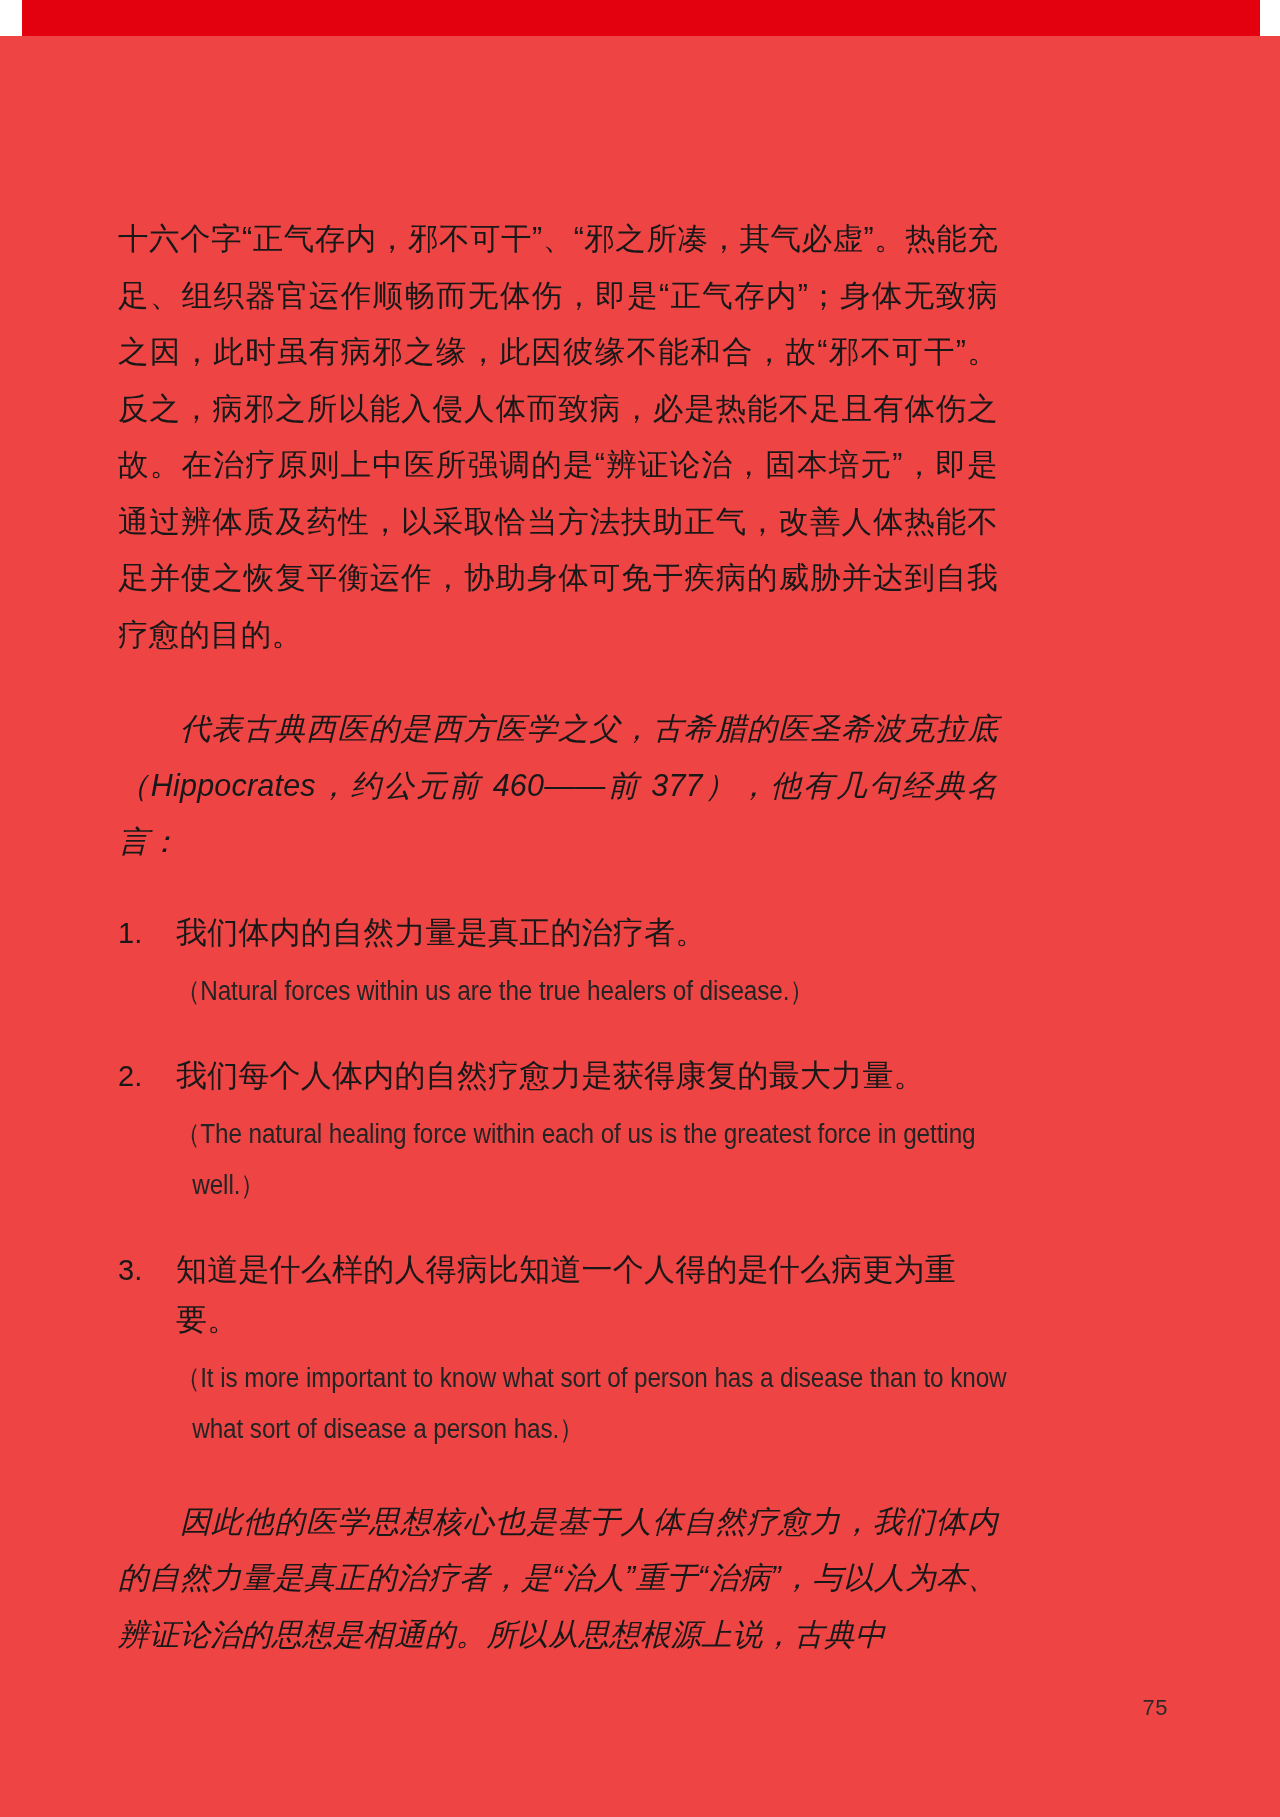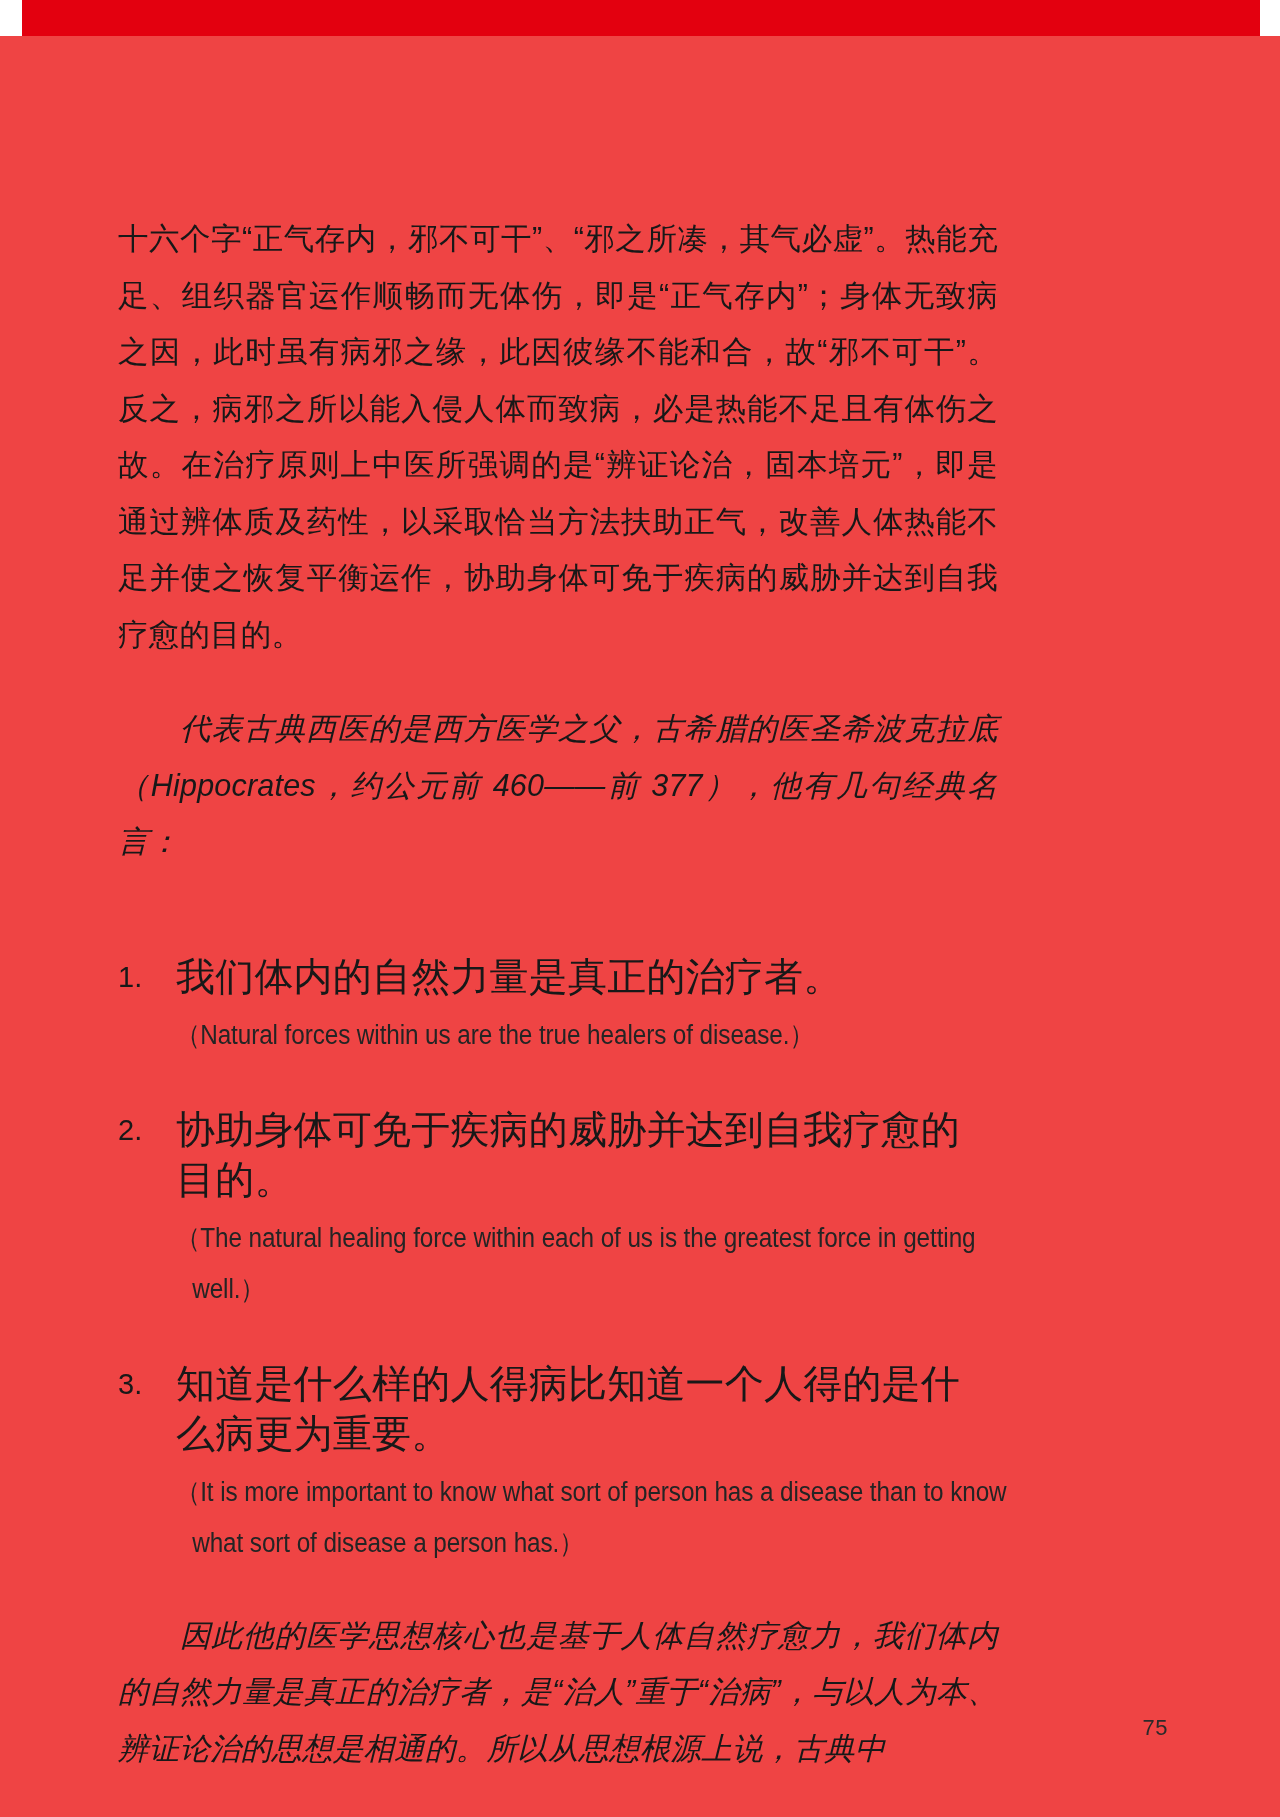--- a/index.html
+++ b/index.html
@@ -96,45 +96,44 @@
     position: absolute;
     left: 0;
     top: 0;
     width: 46px;
     font-size: 29px;
     line-height: 50px;
     color: #181818;
     font-family: "Liberation Sans", "DejaVu Sans", sans-serif;
   }
   .quote-cn {
-    font-size: 39px;
+    font-size: 31px;
     line-height: 50px;
     letter-spacing: 0.2px;
     color: #181818;
-    margin-top: 44px;
   }
   .quote-en {
     font-size: 27px;
     line-height: 51px;
     color: #242424;
     margin-top: 8px;
     padding-left: 18px;
     text-indent: -18px;
     font-family: "Liberation Sans Narrow", "Liberation Sans", "DejaVu Sans Condensed", sans-serif;
     transform: scaleX(0.90);
     transform-origin: left top;
     width: 111%;
     letter-spacing: -0.1px;
   }
 
   
   .page-number {
     position: absolute;
     right: 112px;
-    bottom: 76px;
+    bottom: 96px;
     font-size: 22px;
     color: #2a2a2a;
     letter-spacing: 0.5px;
   }
 </style>
 </head>
 <body>
 
 <div class="page-top-band">
   <div class="band-left-notch"></div>
@@ -156,21 +155,21 @@
     <ol class="quote-list">
 
       <li class="quote-item">
         <span class="quote-num">1.</span>
         <div class="quote-cn">我们体内的自然力量是真正的治疗者。</div>
         <div class="quote-en">（Natural forces within us are the true healers of disease.）</div>
       </li>
 
       <li class="quote-item">
         <span class="quote-num">2.</span>
-        <div class="quote-cn">协助身体可免于疾病的威胁并达到自我疗愈的目的。</div>
+        <div class="quote-cn">我们每个人体内的自然疗愈力是获得康复的最大力量。</div>
         <div class="quote-en">（The natural healing force within each of us is the greatest force in getting well.）</div>
       </li>
 
       <li class="quote-item">
         <span class="quote-num">3.</span>
         <div class="quote-cn">知道是什么样的人得病比知道一个人得的是什么病更为重要。</div>
         <div class="quote-en">（It is more important to know what sort of person has a disease than to know what sort of disease a person has.）</div>
       </li>
 
     </ol>

